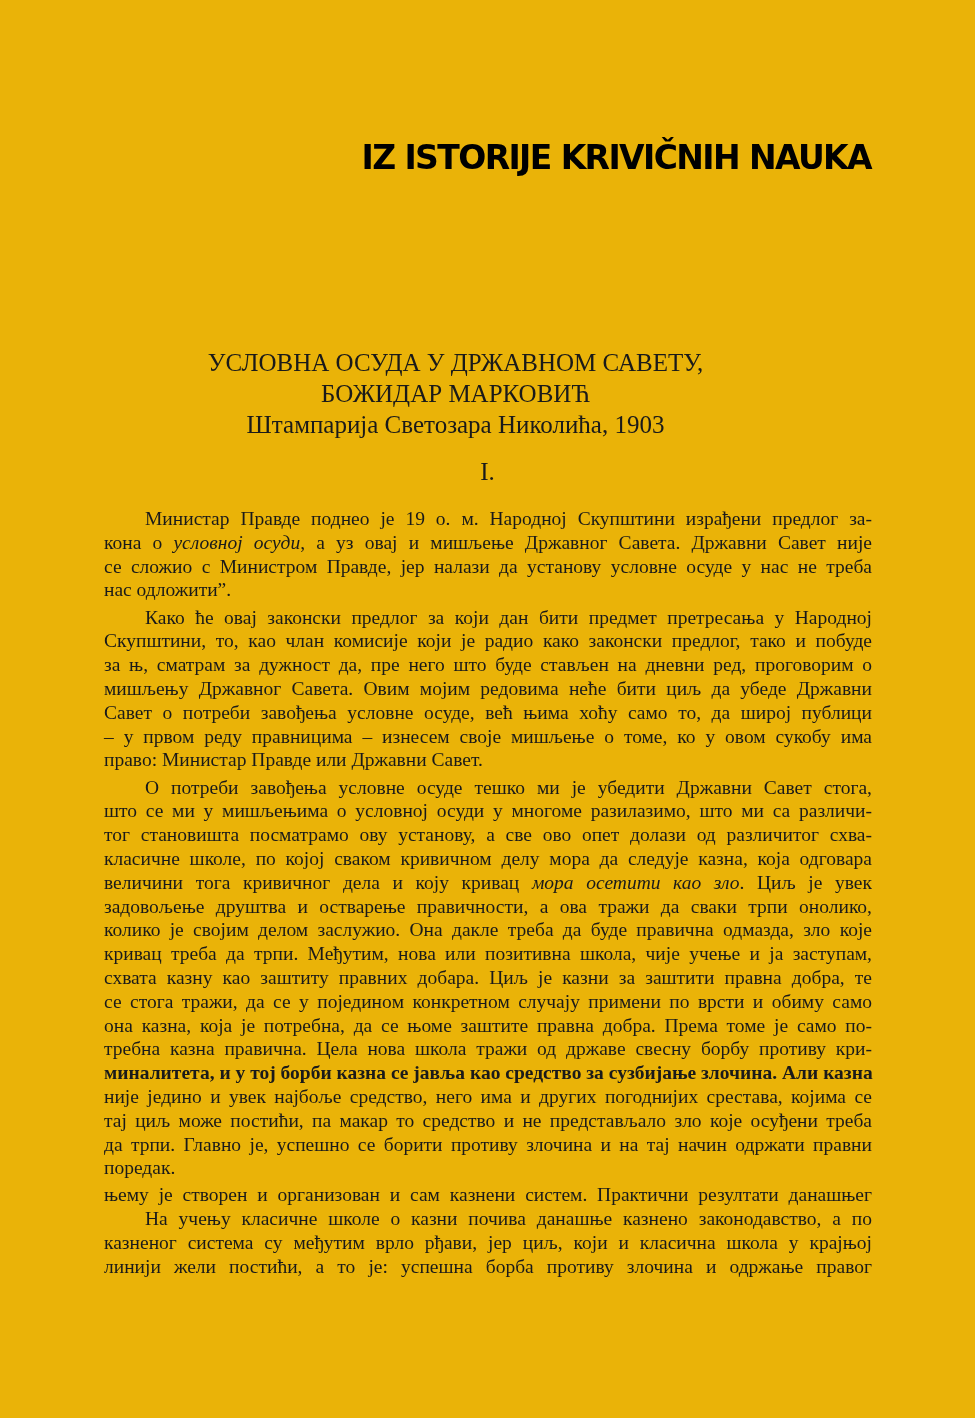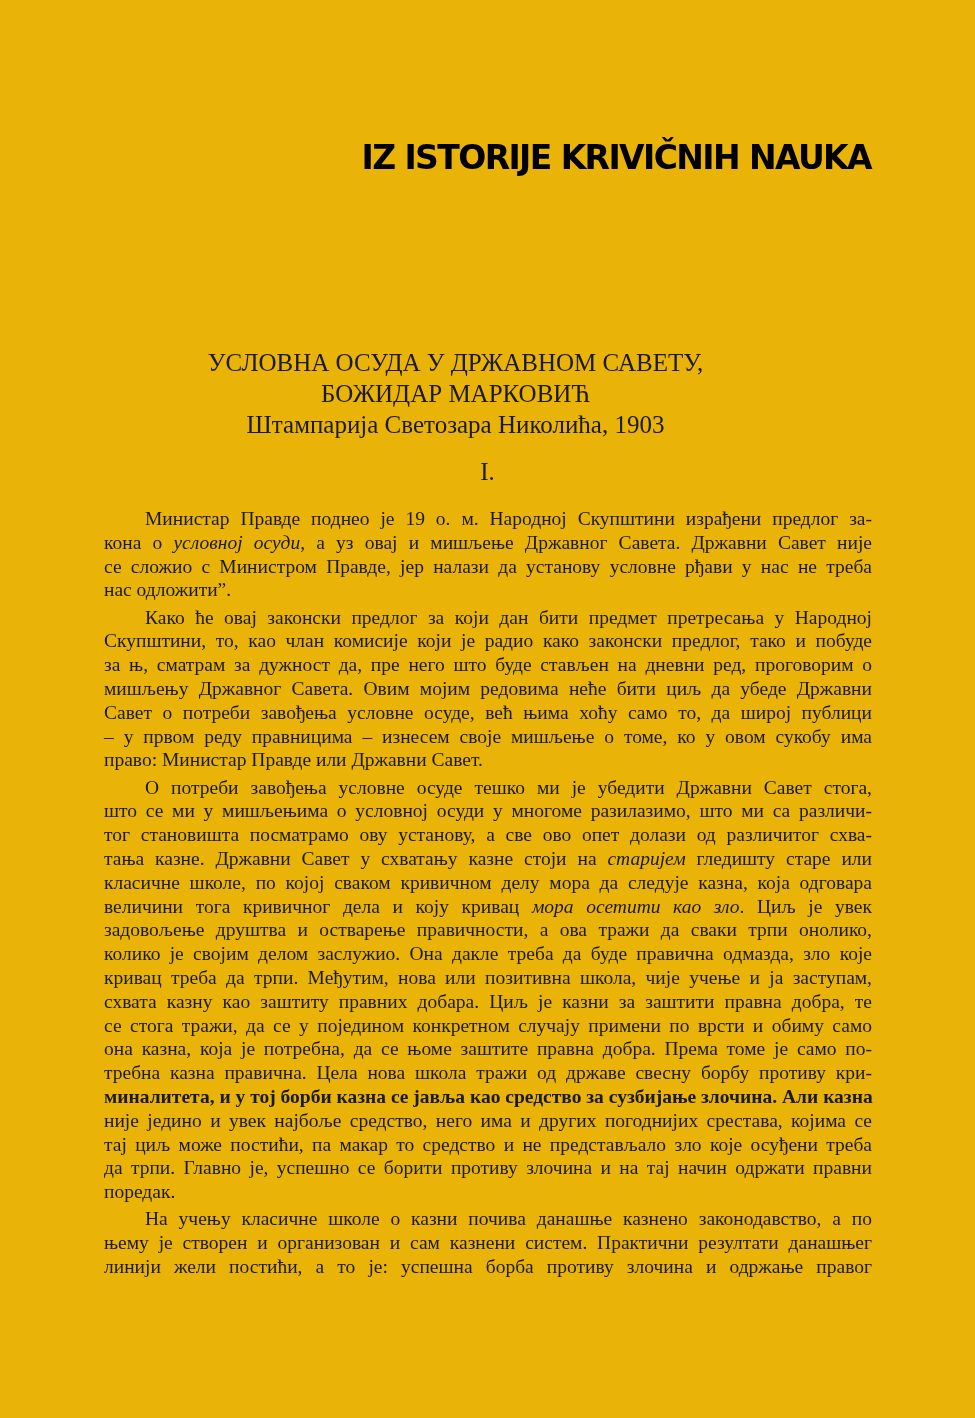--- a/index.html
+++ b/index.html
@@ -40,54 +40,54 @@
     <div class="head-line">БОЖИДАР МАРКОВИЋ</div>
     <div class="head-line">Штампарија Светозара Николића, 1903</div>
   </div>
 
   <div class="roman">I.</div>
 
   <div class="body-text" id="body-text">
       <div class="para">
         <span class="line indent" style="display: block;"><span style="white-space: nowrap; word-spacing: 0px;"><span class="j">Министар Правде поднео је 19 о. м. Народној Скупштини израђени предлог за-</span></span></span>
         <span class="line" style="display: block;"><span style="white-space: nowrap; word-spacing: 0px;"><span class="j">кона о </span><span class="j it">условној осуди</span><span class="j">, а уз овај и мишљење Државног Савета. Државни Савет није</span></span></span>
-        <span class="line" style="display: block;"><span style="white-space: nowrap; word-spacing: 0px;"><span class="j">се сложио с Министром Правде, јер налази да установу условне рђави у нас не треба</span></span></span>
+        <span class="line" style="display: block;"><span style="white-space: nowrap; word-spacing: 0px;"><span class="j">се сложио с Министром Правде, јер налази да установу условне осуде у нас не треба</span></span></span>
         <span class="line last"><span class="j">нас одложити”.</span></span>
       </div>
       <div class="para-gap"></div>
       <div class="para">
         <span class="line indent" style="display: block;"><span style="white-space: nowrap; word-spacing: 0px;"><span class="j">Како ће овај законски предлог за који дан бити предмет претресања у Народној</span></span></span>
         <span class="line" style="display: block;"><span style="white-space: nowrap; word-spacing: 0px;"><span class="j">Скупштини, то, као члан комисије који је радио како законски предлог, тако и побуде</span></span></span>
         <span class="line" style="display: block;"><span style="white-space: nowrap; word-spacing: 0px;"><span class="j">за њ, сматрам за дужност да, пре него што буде стављен на дневни ред, проговорим о</span></span></span>
         <span class="line" style="display: block;"><span style="white-space: nowrap; word-spacing: 0px;"><span class="j">мишљењу Државног Савета. Овим мојим редовима неће бити циљ да убеде Државни</span></span></span>
         <span class="line" style="display: block;"><span style="white-space: nowrap; word-spacing: 0px;"><span class="j">Савет о потреби завођења условне осуде, већ њима хоћу само то, да широј публици</span></span></span>
         <span class="line" style="display: block;"><span style="white-space: nowrap; word-spacing: 0px;"><span class="j">– у првом реду правницима – изнесем своје мишљење о томе, ко у овом сукобу има</span></span></span>
         <span class="line last"><span class="j">право: Министар Правде или Државни Савет.</span></span>
       </div>
       <div class="para-gap"></div>
       <div class="para">
         <span class="line indent" style="display: block;"><span style="white-space: nowrap; word-spacing: 0px;"><span class="j">О потреби завођења условне осуде тешко ми је убедити Државни Савет стога,</span></span></span>
         <span class="line" style="display: block;"><span style="white-space: nowrap; word-spacing: 0px;"><span class="j">што се ми у мишљењима о условној осуди у многоме разилазимо, што ми са различи-</span></span></span>
         <span class="line" style="display: block;"><span style="white-space: nowrap; word-spacing: 0px;"><span class="j">тог становишта посматрамо ову установу, а све ово опет долази од различитог схва-</span></span></span>
-        <span class="line" style="display: block;"><span style="white-space: nowrap; word-spacing: 0px;"><span class="j">тања казне. Државни Савет у схватању казне стоји на </span><span class="j it">старијем</span><span class="j"> гледишту старе или</span></span></span>
         <span class="line" style="display: block;"><span style="white-space: nowrap; word-spacing: 0px;"><span class="j">класичне школе, по којој сваком кривичном делу мора да следује казна, која одговара</span></span></span>
         <span class="line" style="display: block;"><span style="white-space: nowrap; word-spacing: 0px;"><span class="j">величини тога кривичног дела и коју кривац </span><span class="j it">мора осетити као зло</span><span class="j">. Циљ је увек</span></span></span>
         <span class="line" style="display: block;"><span style="white-space: nowrap; word-spacing: 0px;"><span class="j">задовољење друштва и остварење правичности, а ова тражи да сваки трпи онолико,</span></span></span>
         <span class="line" style="display: block;"><span style="white-space: nowrap; word-spacing: 0px;"><span class="j">колико је својим делом заслужио. Она дакле треба да буде правична одмазда, зло које</span></span></span>
         <span class="line" style="display: block;"><span style="white-space: nowrap; word-spacing: 0px;"><span class="j">кривац треба да трпи. Међутим, нова или позитивна школа, чије учење и ја заступам,</span></span></span>
         <span class="line" style="display: block;"><span style="white-space: nowrap; word-spacing: 0px;"><span class="j">схвата казну као заштиту правних добара. Циљ је казни за заштити правна добра, те</span></span></span>
         <span class="line" style="display: block;"><span style="white-space: nowrap; word-spacing: 0px;"><span class="j">се стога тражи, да се у појединoм конкретном случају примени по врсти и обиму само</span></span></span>
         <span class="line" style="display: block;"><span style="white-space: nowrap; word-spacing: 0px;"><span class="j">она казна, која је потребна, да се њоме заштите правна добра. Према томе је само по-</span></span></span>
         <span class="line" style="display: block;"><span style="white-space: nowrap; word-spacing: 0px;"><span class="j">требна казна правична. Цела нова школа тражи од државе свесну борбу противу кри-</span></span></span>
         <span class="line" style="display: block;"><span style="white-space: nowrap; word-spacing: 0px; font-weight: bold;"><span class="j">миналитета, и у тој борби казна се јавља као средство за сузбијање злочина. Али казна</span></span></span>
         <span class="line" style="display: block;"><span style="white-space: nowrap; word-spacing: 0px;"><span class="j">није једино и увек најбоље средство, него има и других погоднијих срестава, којима се</span></span></span>
         <span class="line" style="display: block;"><span style="white-space: nowrap; word-spacing: 0px;"><span class="j">тај циљ може постићи, па макар то средство и не представљало зло које осуђени треба</span></span></span>
         <span class="line" style="display: block;"><span style="white-space: nowrap; word-spacing: 0px;"><span class="j">да трпи. Главно је, успешно се борити противу злочина и на тај начин одржати правни</span></span></span>
         <span class="line last"><span class="j">поредак.</span></span>
       </div>
       <div class="para-gap"></div>
       <div class="para">
+        <span class="line" style="display: block;"><span style="white-space: nowrap; word-spacing: 0px;"><span class="j">њему је створен и организован и сам казнени систем. Практични резултати данашњег</span></span></span>
         <span class="line indent" style="display: block;"><span style="white-space: nowrap; word-spacing: 0px;"><span class="j">На учењу класичне школе о казни почива данашње казнено законодавство, а по</span></span></span>
-        <span class="line" style="display: block;"><span style="white-space: nowrap; word-spacing: 0px;"><span class="j">њему је створен и организован и сам казнени систем. Практични резултати данашњег</span></span></span>
+        <span class="line" style="display: block;"><span style="white-space: nowrap; word-spacing: 0px;"><span class="j">казненог система су међутим врло рђави, јер циљ, који и класична школа у крајњој</span></span></span>
         <span class="line" style="display: block;"><span style="white-space: nowrap; word-spacing: 0px;"><span class="j">линији жели постићи, а то је: успешна борба противу злочина и одржање правог</span></span></span>
       </div>
     </div>
 </div>
 
 </body></html>

